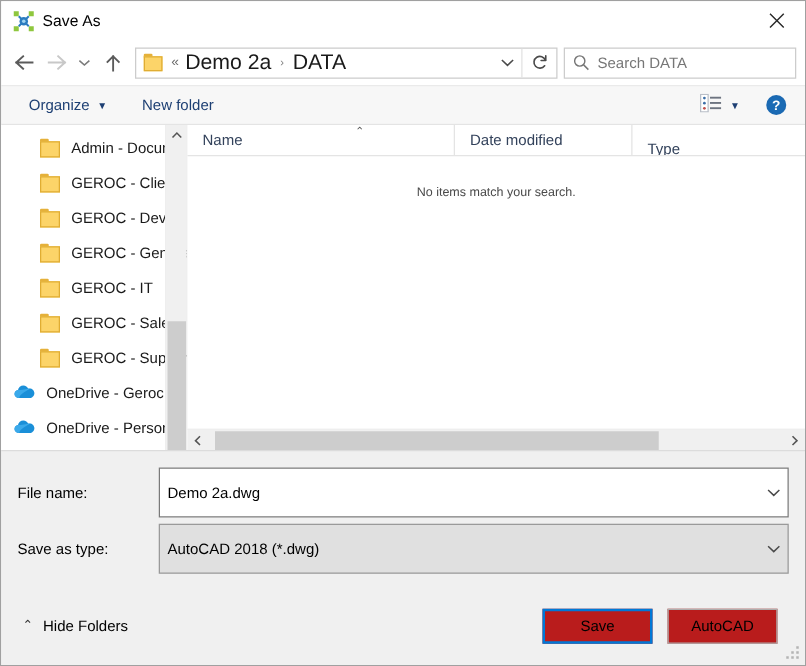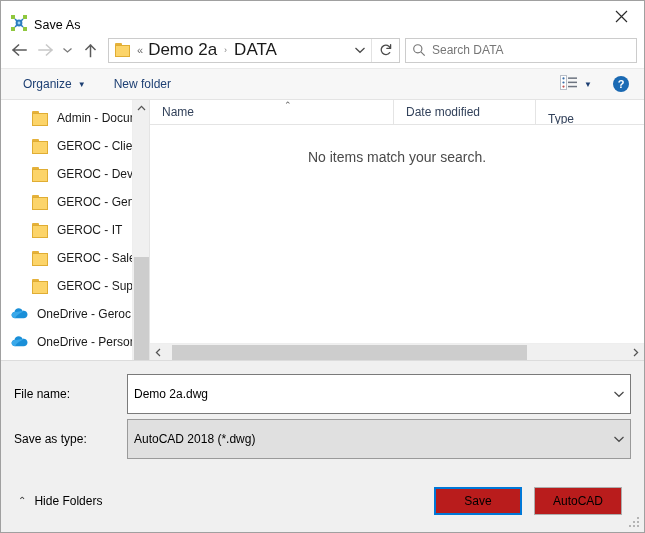--- a/index.html
+++ b/index.html
@@ -22,21 +22,21 @@
     font-size: 12px;
     color: #000000;
   }
 
   
   .titlebar {
     height: 31px;
     min-height: 31px;
     background: #ffffff;
     display: flex;
-    align-items: flex-end;
+    align-items: center;
     padding-left: 9px;
   }
   .app-icon {
     width: 18px;
     height: 18px;
     position: relative;
     flex: 0 0 auto;
     margin-right: 6px;
   }
   .title-text {
@@ -141,21 +141,21 @@
   .refresh-btn {
     width: 27px;
     height: 23px;
     display: flex;
     align-items: center;
     justify-content: center;
     flex: 0 0 auto;
     cursor: default;
   }
   .searchbox {
-    width: 232px;
+    width: 186px;
     height: 25px;
     margin-left: 5px;
     border: 1px solid #cccccc;
     background: #ffffff;
     display: flex;
     align-items: center;
     flex: 0 0 auto;
   }
   .search-icon-wrap {
     width: 26px;
@@ -335,37 +335,37 @@
     align-items: center;
     font-size: 12px;
     color: #33425b;
     padding-left: 12px;
     border-right: 1px solid #e4e4e4;
     position: relative;
     cursor: default;
     white-space: nowrap;
     overflow: hidden;
   }
-  .col.c-name { width: 244px; flex: 0 0 auto; }
+  .col.c-name { width: 214px; flex: 0 0 auto; }
   .col.c-date { width: 142px; flex: 0 0 auto; }
   .col.c-type { flex: 1 1 auto; border-right: none; margin-top: 14px; }
   .sort-caret {
     position: absolute;
     left: 134px;
     top: 0px;
     font-size: 9px;
     color: #5a5a5a;
     line-height: 10px;
   }
   .empty-msg {
     flex: 1 1 auto;
     display: flex;
     justify-content: center;
     padding-top: 24px;
-    font-size: 14px;
+    font-size: 10px;
     color: #4a4a4a;
     text-align: right;
   }
 
   
   .fp-hscroll {
     height: 17px;
     min-height: 17px;
     background: #f0f0f0;
     border-top: 1px solid #eeeeee;

